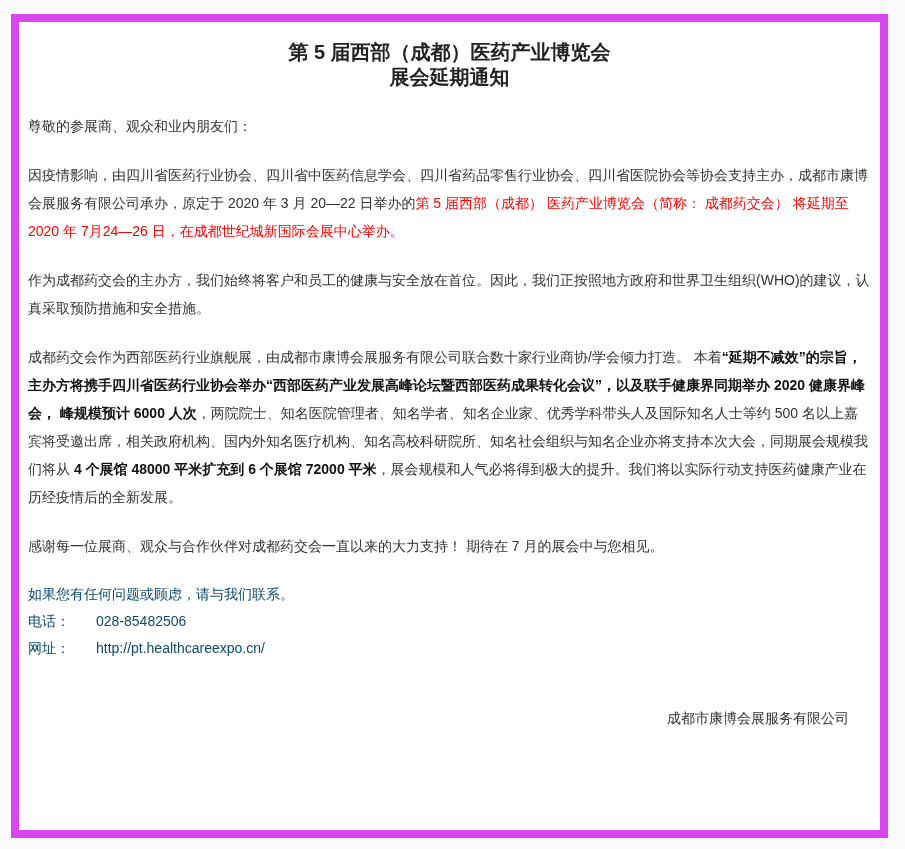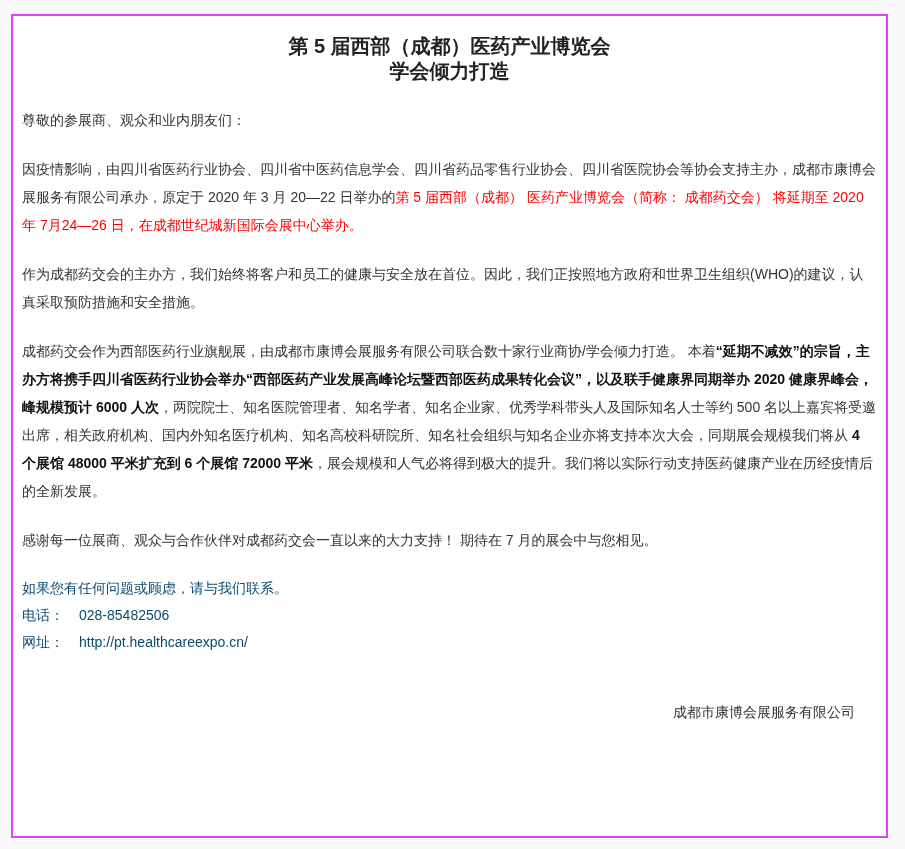--- a/index.html
+++ b/index.html
@@ -14,21 +14,21 @@
     position: relative;
     overflow: hidden;
   }
   .sheet {
     position: absolute;
     left: 11px;
     top: 14px;
     width: 877px;
     height: 824px;
     box-sizing: border-box;
-    border: 2px solid #d946ef;
+    border: 8px solid #d946ef;
     background: #ffffff;
     padding: 16px 9px 21px 9px;
   }
   .title {
     margin: 2px 0 22px 0;
     text-align: center;
     font-size: 20px;
     font-weight: 700;
     color: #222222;
     line-height: 25px;
@@ -57,21 +57,21 @@
     margin: 0 0 21px 0;
     font-size: 14px;
     line-height: 27px;
     color: #0c4a6e;
   }
   .contact-line .label {
     display: inline-block;
   }
   .contact-line .value {
     display: inline-block;
-    margin-left: 15px;
+    margin-left: 26px;
   }
   .signature {
     margin-top: 42px;
     text-align: right;
     padding-right: 22px;
     font-size: 14px;
     color: #333333;
   }
   .signature .company {
     line-height: 28px;
@@ -80,21 +80,21 @@
     line-height: 30px;
   }
 </style>
 </head>
 <body>
 
 <div class="sheet">
 
   <h1 class="title">
     <span class="tl">第 5 届西部（成都）医药产业博览会</span>
-    <span class="tl">学会倾力打造</span>
+    <span class="tl">展会延期通知</span>
   </h1>
 
   <p class="para">尊敬的参展商、观众和业内朋友们：</p>
 
   <p class="para"><span>因疫情影响，由四川省医药行业协会、四川省中医药信息学会、四川省药品零售行业协会、四川省医院协会等协会支持主办，成都市康博会展服务有限公司承办，原定于 2020 年 3 月 20—22 日举办的</span><span class="red">第 5 届西部（成都） 医药产业博览会（简称： 成都药交会） 将延期至 2020 年 7月24—26 日，在成都世纪城新国际会展中心举办。</span></p>
 
   <p class="para">作为成都药交会的主办方，我们始终将客户和员工的健康与安全放在首位。因此，我们正按照地方政府和世界卫生组织(WHO)的建议，认真采取预防措施和安全措施。</p>
 
 
   <p class="para"><span>成都药交会作为西部医药行业旗舰展，由成都市康博会展服务有限公司联合数十家行业商协/学会倾力打造。 本着</span><span class="bold">“延期不减效”的宗旨，主办方将携手四川省医药行业协会举办“西部医药产业发展高峰论坛暨西部医药成果转化会议”，以及联手健康界同期举办 2020 健康界峰会， 峰规模预计 6000 人次</span><span>，两院院士、知名医院管理者、知名学者、知名企业家、优秀学科带头人及国际知名人士等约 500 名以上嘉宾将受邀出席，相关政府机构、国内外知名医疗机构、知名高校科研院所、知名社会组织与知名企业亦将支持本次大会，同期展会规模我们将从 </span><span class="bold">4 个展馆 48000 平米扩充到 6 个展馆 72000 平米</span><span>，展会规模和人气必将得到极大的提升。我们将以实际行动支持医药健康产业在历经疫情后的全新发展。</span></p>

